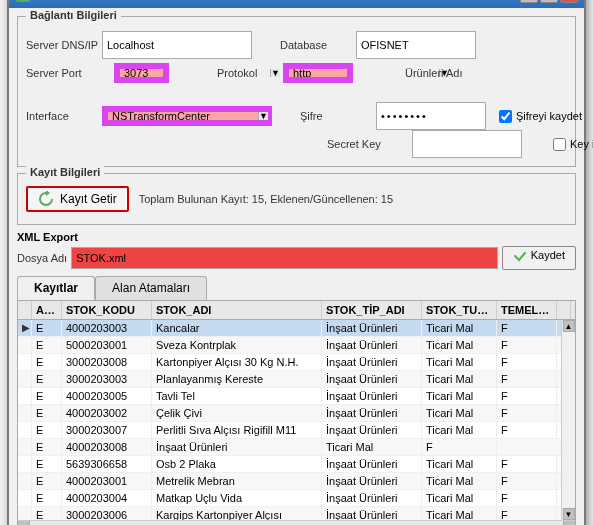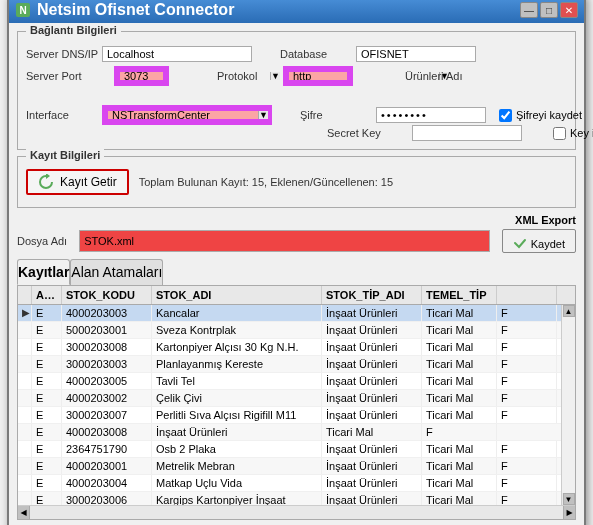--- a/index.html
+++ b/index.html
@@ -75,21 +75,21 @@
       font-size: 11px;
       font-weight: bold;
       color: #333;
     }
     .form-label {
       font-size: 11px;
       color: #333;
       white-space: nowrap;
     }
     .form-input {
-      height: 16px;
+      height: 28px;
       border: 1px solid #aaa;
       background: white;
       padding: 0 4px;
       font-size: 11px;
       width: 100%;
     }
     .checkbox-label {
       display: flex;
       align-items: center;
       gap: 4px;
@@ -115,54 +115,54 @@
       border-radius: 2px;
     }
     .kayit-info {
       font-size: 11px;
       color: #333;
       text-align: right;
     }
     .xml-row {
       display: flex;
       align-items: center;
-      gap: 12px;
+      gap: 4px;
     }
     .dosya-input {
       flex: 1;
       height: 22px;
       border: 1px solid #aaa;
       background: #ef4444;
       padding: 0 4px;
       font-size: 11px;
     }
     .kaydet-btn {
       display: flex;
-      align-items: flex-end;
+      align-items: flex-start;
       gap: 4px;
       background: #f0f0f0;
       border: 1px solid #888;
       padding: 2px 10px;
       cursor: pointer;
       font-size: 11px;
       height: 24px;
       border-radius: 2px;
     }
     .tabs {
       display: flex;
       gap: 0;
       margin-bottom: 0;
     }
     .tab {
-      padding: 4px 0;
+      padding: 4px 16px;
       border: 1px solid #aaa;
       border-bottom: none;
       background: #e0e0e0;
       cursor: pointer;
-      font-size: 14px;
+      font-size: 12px;
       border-radius: 3px 3px 0 0;
     }
     .tab.active {
       background: #f0f0f0;
       font-weight: bold;
       border-bottom: 1px solid #f0f0f0;
       z-index: 1;
     }
     .table-container {
       border: 1px solid #aaa;
@@ -314,21 +314,21 @@
           <svg width="16" height="16" viewBox="0 0 16 16">
             <path d="M13 8A5 5 0 1 1 8 3v2l4-3-4-3v2A7 7 0 1 0 15 8z" fill="#5aab5a"></path>
           </svg>
           <span>Kayıt Getir</span>
         </button>
         <span class="kayit-info">Toplam Bulunan Kayıt: 15, Eklenen/Güncellenen: 15</span>
       </div>
     </div>
 
     <div style="margin-bottom:6px;">
-      <div style="font-size:11px; font-weight:bold; margin-bottom:3px;text-align:right;">XML Export</div>
+      <div style="font-size:11px; font-weight:bold; margin-bottom:3px;">XML Export</div>
       <div class="xml-row">
         <span class="form-label">Dosya Adı</span>
         <input class="dosya-input" value="STOK.xml" style="">
         <button class="kaydet-btn">
           <svg width="14" height="14" viewBox="0 0 14 14">
             <path d="M2 7l4 4 6-7" stroke="#5aab5a" stroke-width="2" fill="none" stroke-linecap="round"></path>
           </svg>
           <span>Kaydet</span>
         </button>
       </div>
@@ -339,20 +339,21 @@
       <div class="tab">Alan Atamaları</div>
     </div>
 
     <div class="table-container">
       <div class="table-header">
         <div></div>
         <div>AKTİF</div>
         <div>STOK_KODU</div>
         <div>STOK_ADI</div>
         <div>STOK_TİP_ADI</div>
+        <div>STOK_TURU</div>
         <div>TEMEL_TİP</div>
         <div></div>
       </div>
       <div style="display:flex;">
         <div style="flex:1; overflow-y:auto; max-height:200px;" id="table-body">
         <div class="table-row selected">
     <div style="font-size:10px; color:#333;">▶</div>
     <div>E</div>
     <div>4000203003</div>
     <div>Kancalar</div>
@@ -418,21 +419,21 @@
     <div style="font-size:10px; color:#333;"></div>
     <div>E</div>
     <div>4000203008</div>
     <div>İnşaat Ürünleri</div>
     <div>Ticari Mal</div>
     <div>F</div>
   </div>
             <div class="table-row">
     <div style="font-size:10px; color:#333;"></div>
     <div>E</div>
-    <div>2364751790</div>
+    <div>5639306658</div>
     <div>Osb 2 Plaka</div>
     <div>İnşaat Ürünleri</div>
     <div>Ticari Mal</div>
     <div>F</div>
   </div>
             <div class="table-row">
     <div style="font-size:10px; color:#333;"></div>
     <div>E</div>
     <div>4000203001</div>
     <div>Metrelik Mebran</div>
@@ -446,21 +447,21 @@
     <div>4000203004</div>
     <div>Matkap Uçlu Vida</div>
     <div>İnşaat Ürünleri</div>
     <div>Ticari Mal</div>
     <div>F</div>
   </div>
             <div class="table-row">
     <div style="font-size:10px; color:#333;"></div>
     <div>E</div>
     <div>3000203006</div>
-    <div>Kargips Kartonpiyer İnşaat</div>
+    <div>Kargips Kartonpiyer Alçısı</div>
     <div>İnşaat Ürünleri</div>
     <div>Ticari Mal</div>
     <div>F</div>
   </div>
           </div>
         <div style="width:14px; background:#e8e8e8; border-left:1px solid #ccc; display:flex; flex-direction:column; align-items:center;">
           <div style="width:12px; height:12px; background:#c0c0c0; border:1px solid #aaa; display:flex; align-items:center; justify-content:center; font-size:8px; cursor:pointer;">▲</div>
           <div style="flex:1; width:100%; background:#f0f0f0;"></div>
           <div style="width:12px; height:12px; background:#c0c0c0; border:1px solid #aaa; display:flex; align-items:center; justify-content:center; font-size:8px; cursor:pointer;">▼</div>
         </div>

